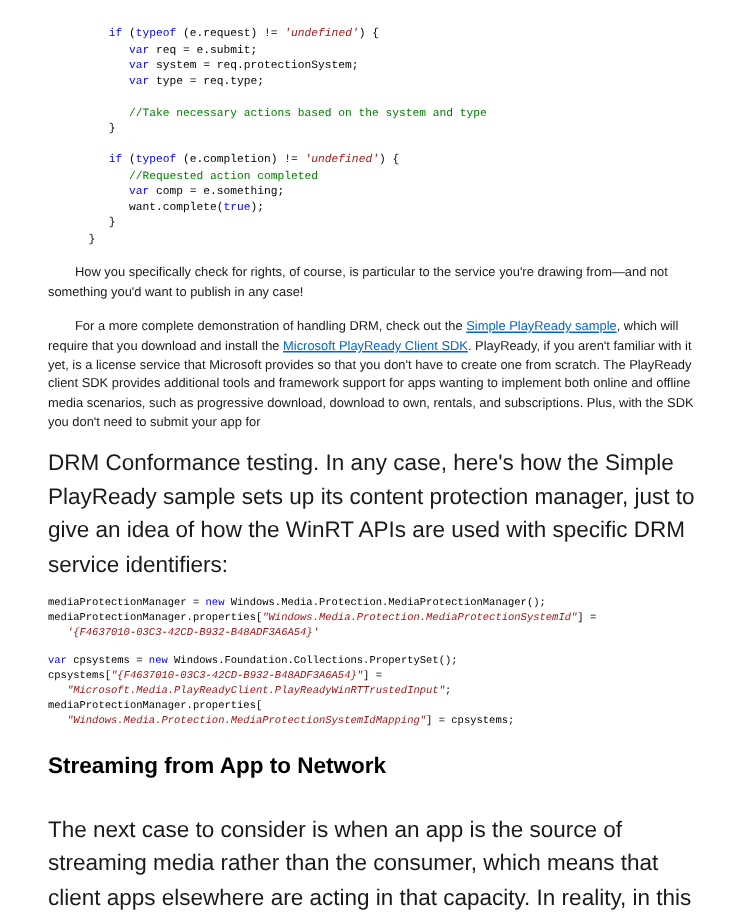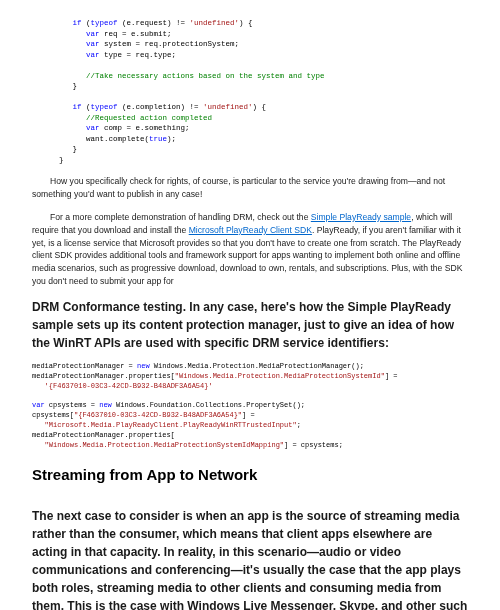--- a/index.html
+++ b/index.html
@@ -23,33 +23,32 @@
     }
     .code-block2 {
       font-family: Consolas, 'Courier New', monospace;
       font-size: 7px;
       line-height: 1.4;
       white-space: pre;
       margin: 0 0;
       color: #000;
     }
     .kw-blue { color: #0000ff; }
-    .kw-str { color: #a31515; }
+    .kw-str { color: #a31515; font-style: italic; }
     .kw-com { color: #008000; }
     .para {
       margin-bottom: 10px;
       text-indent: 18px;
       font-size: 8.6px;
       line-height: 1.5;
     }
     .para-noindent {
       margin-bottom: 10px;
-      font-size: 12px;
+      font-size: 15px;
       line-height: 1.5;
-      font-weight: bold;
     }
     .link { color: #0066cc; text-decoration: underline; }
     h2 {
       font-size: 15px;
       font-weight: 600;
       margin-top: 14px;
       margin-bottom: 20px;
       color: #000;
     }
     .pagenum {

